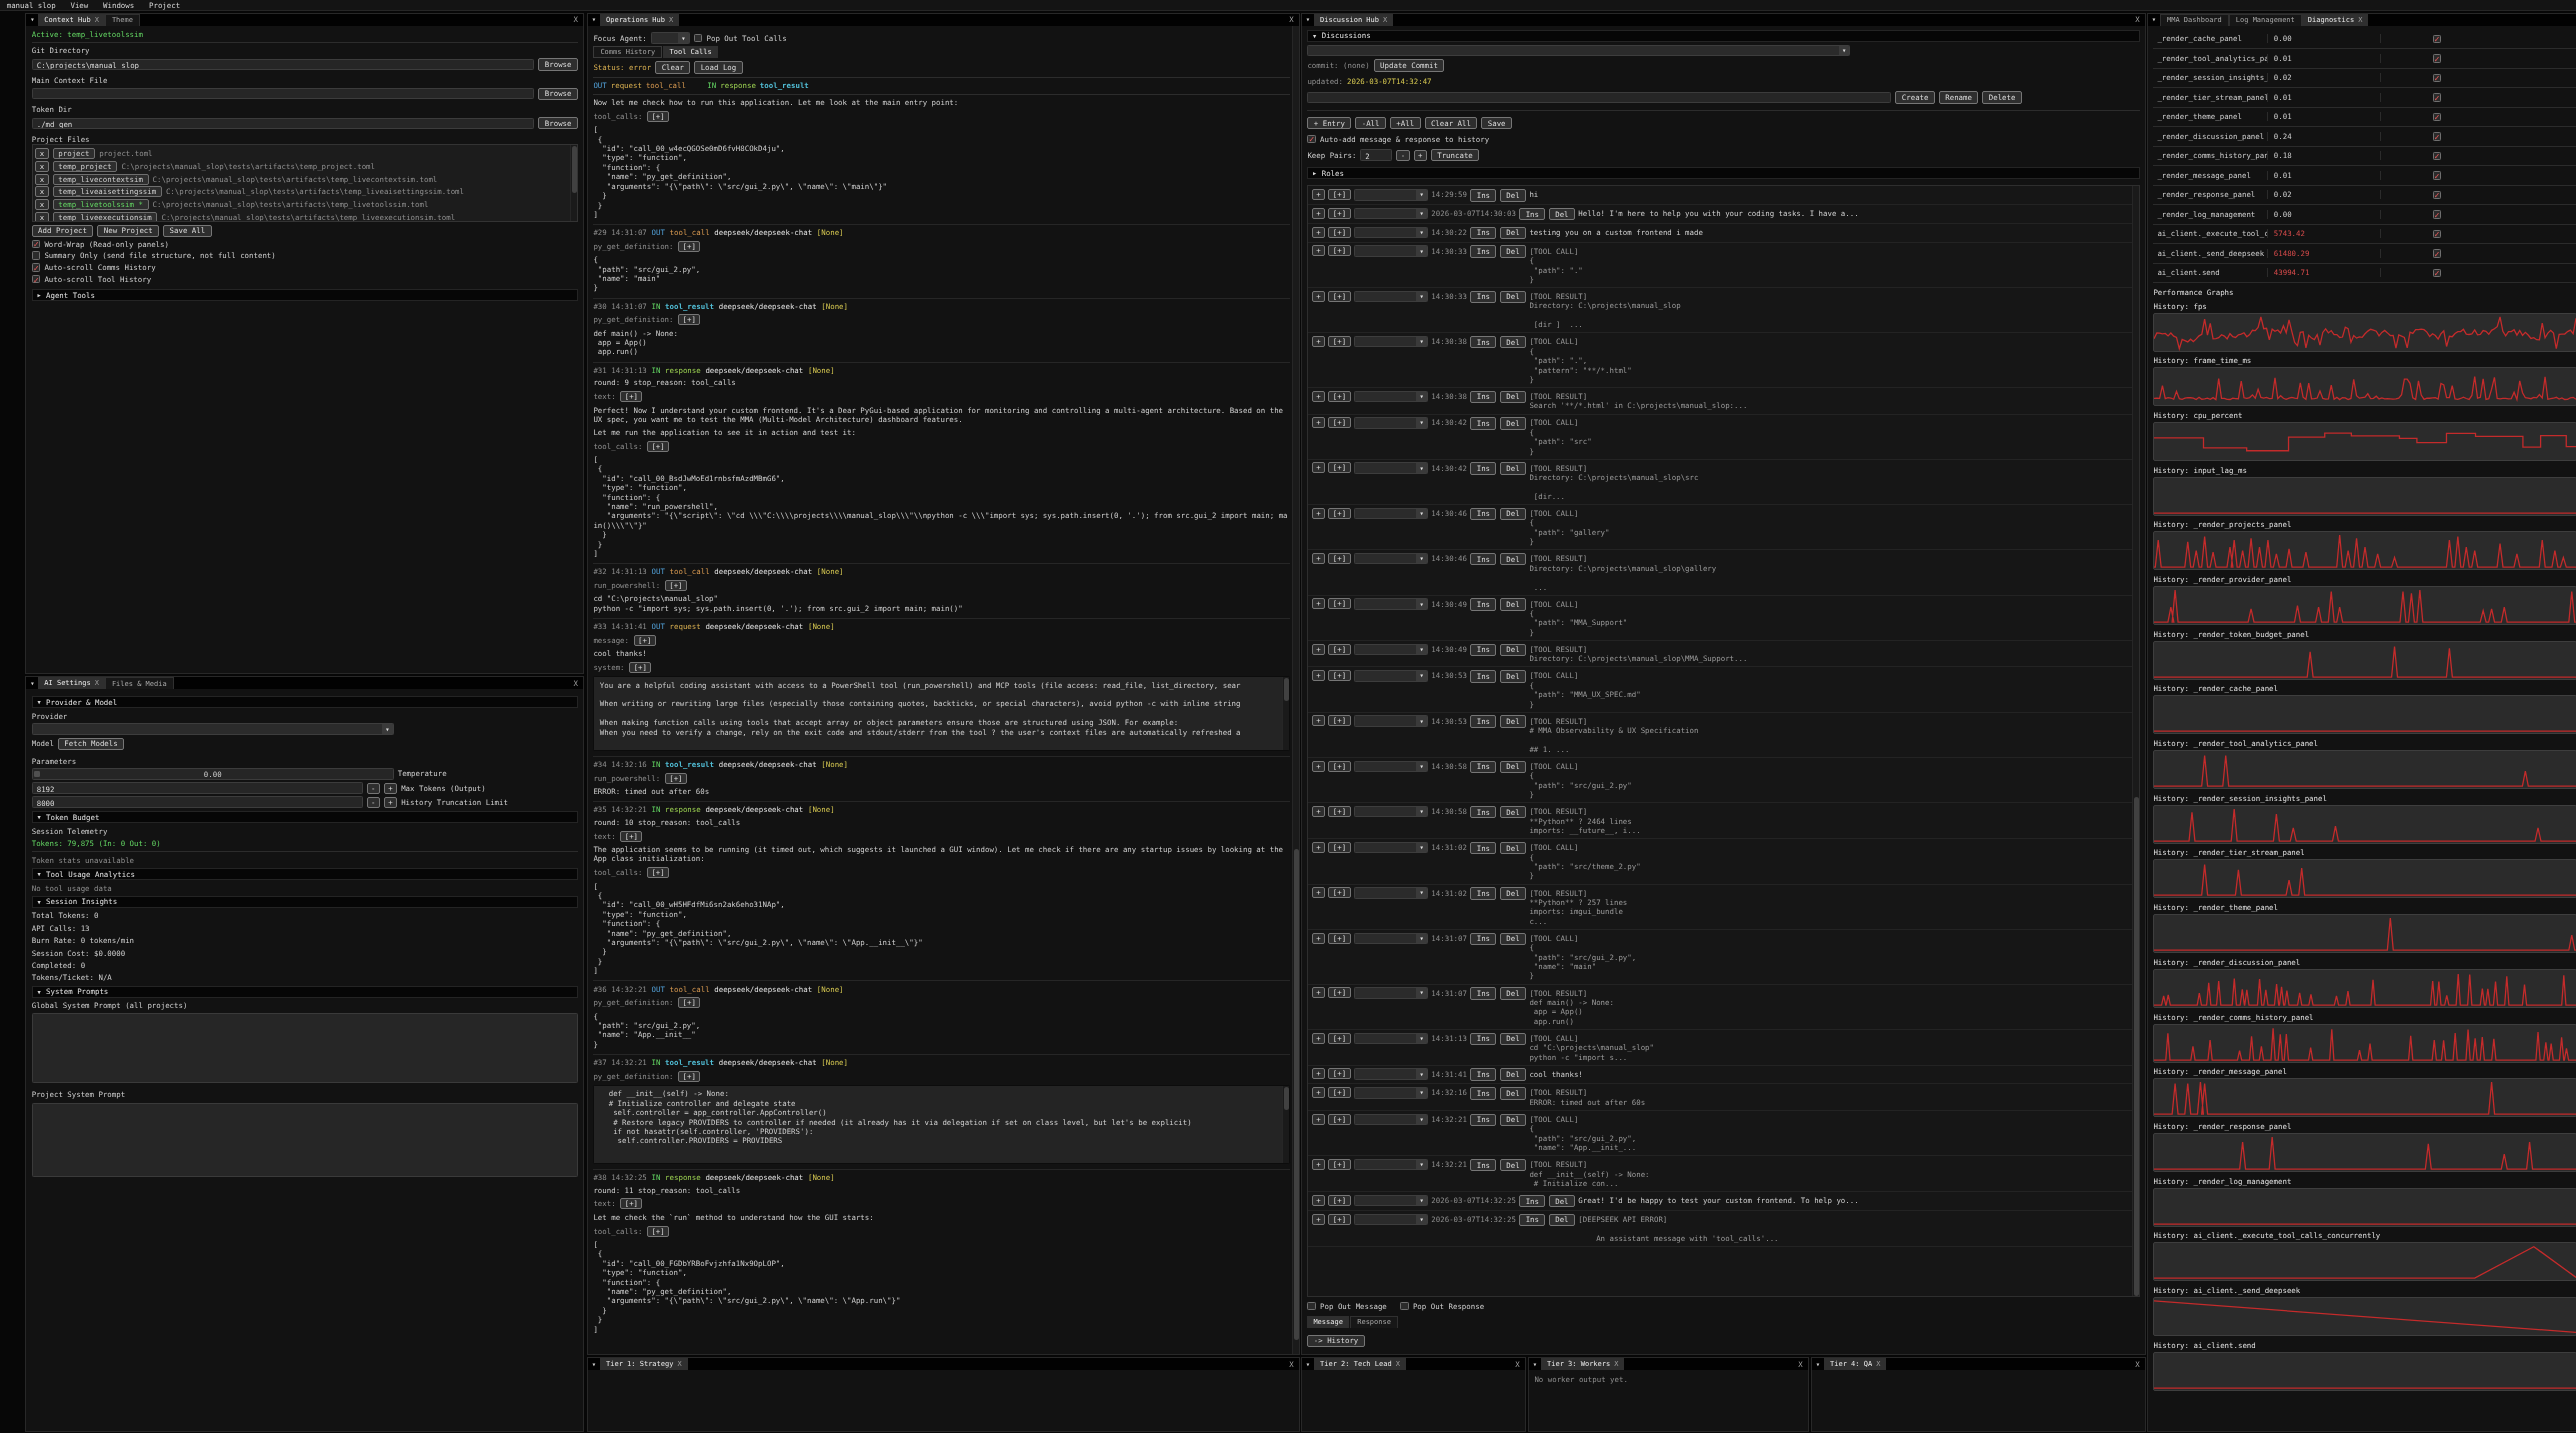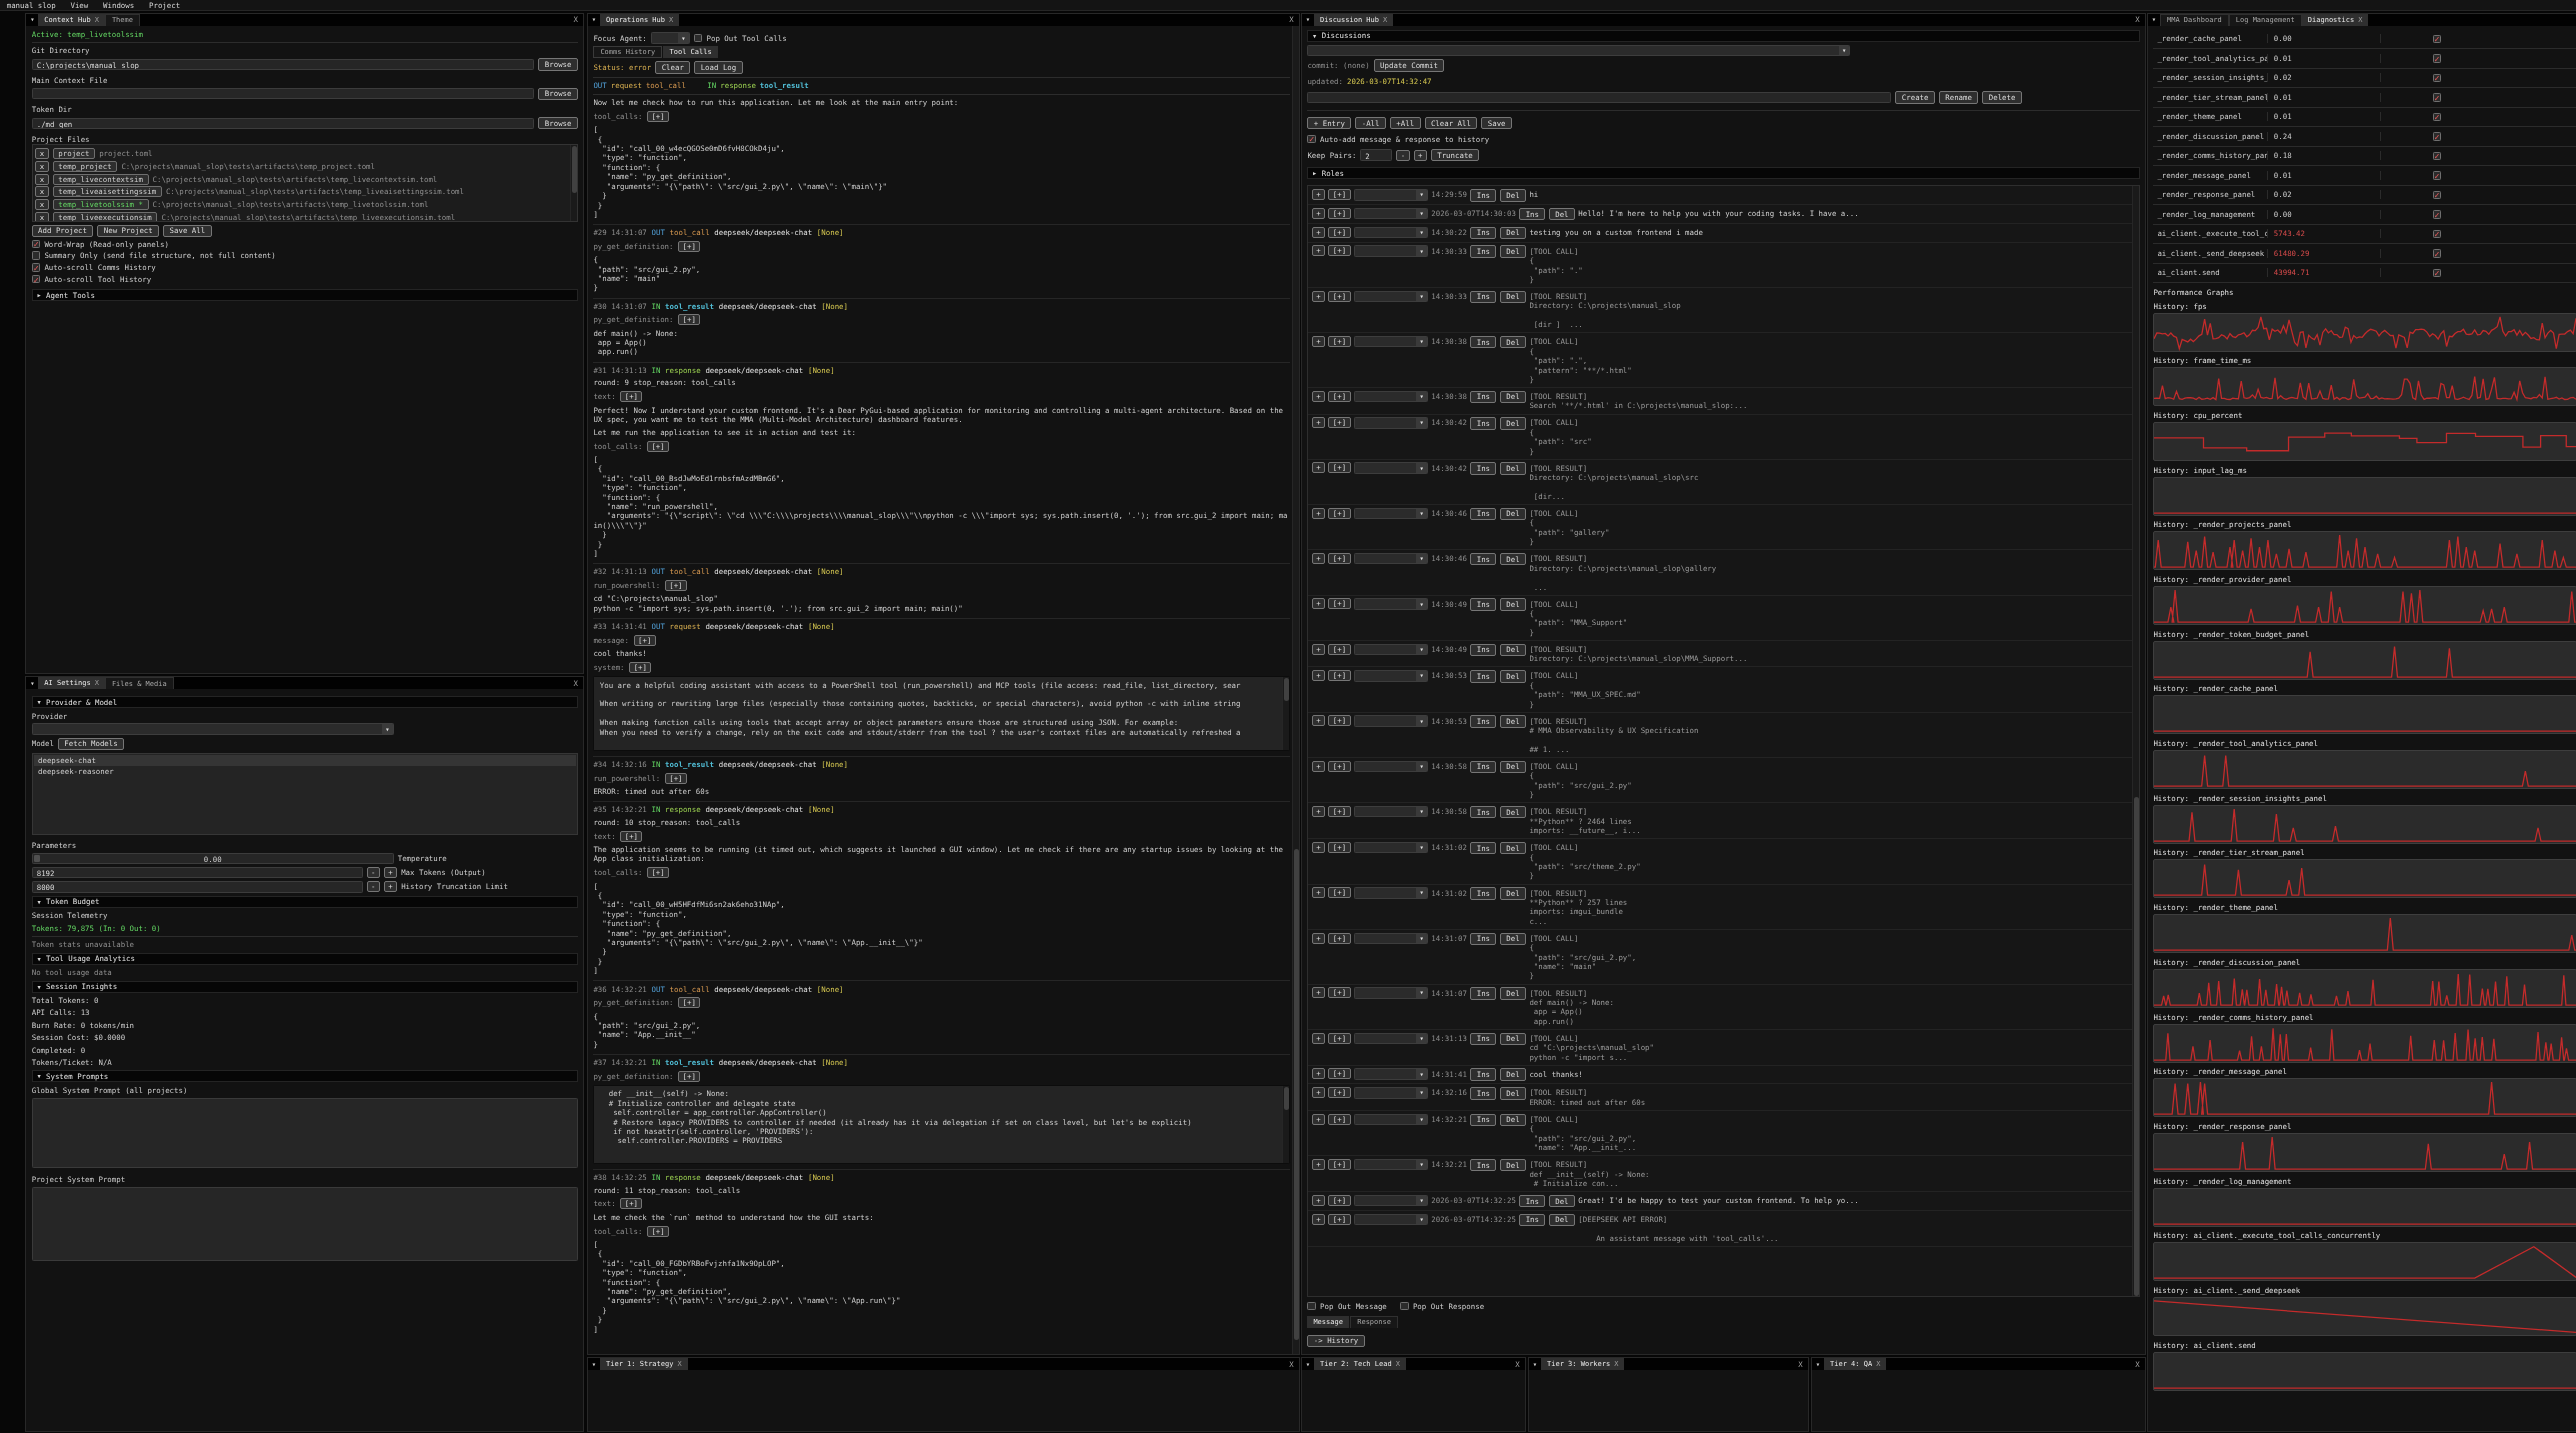--- a/index.html
+++ b/index.html
@@ -199,24 +199,20 @@
       </div>
     <div>Provider</div>
     <div class="combo" style="width:362px;margin:2.7px 0">
         <div class="lbl">deepseek</div>
         <div class="arr">▼</div>
       </div>
     <div class="row">
         <span>Model</span>
         <div class="btn">Fetch Models</div>
       </div>
-    <div id="model-list">
-        <div class="mrow sel">deepseek-chat</div>
-        <div class="mrow">deepseek-reasoner</div>
-      </div>
     <div style="margin-top:6.7px">Parameters</div>
     <div class="row">
         <div class="slider" style="width:362px">
           <div class="grab"></div>
           <div class="sliderval">0.00</div>
         </div>
         <span>Temperature</span>
       </div>
     <div class="row">
         <div class="input" style="width:331px">8192</div>
@@ -1230,20 +1226,23 @@
   </div>
 <div class="panel tier" style="left:1504px;top:1357px;width:281px;height:75px;">
     <div class="tabbar">
       <div class="cbtn">▼</div>
       <div class="tab sel">
         <span>Tier 3: Workers</span>
         <span class="tabx">X</span>
       </div>
       <div class="pnx">X</div>
     </div>
+    <div class="tierbody">
+      <div class="dim">No worker output yet.</div>
+    </div>
   </div>
 <div class="panel tier" style="left:1787px;top:1357px;width:335px;height:75px;">
     <div class="tabbar">
       <div class="cbtn">▼</div>
       <div class="tab sel">
         <span>Tier 4: QA</span>
         <span class="tabx">X</span>
       </div>
       <div class="pnx">X</div>
     </div>

